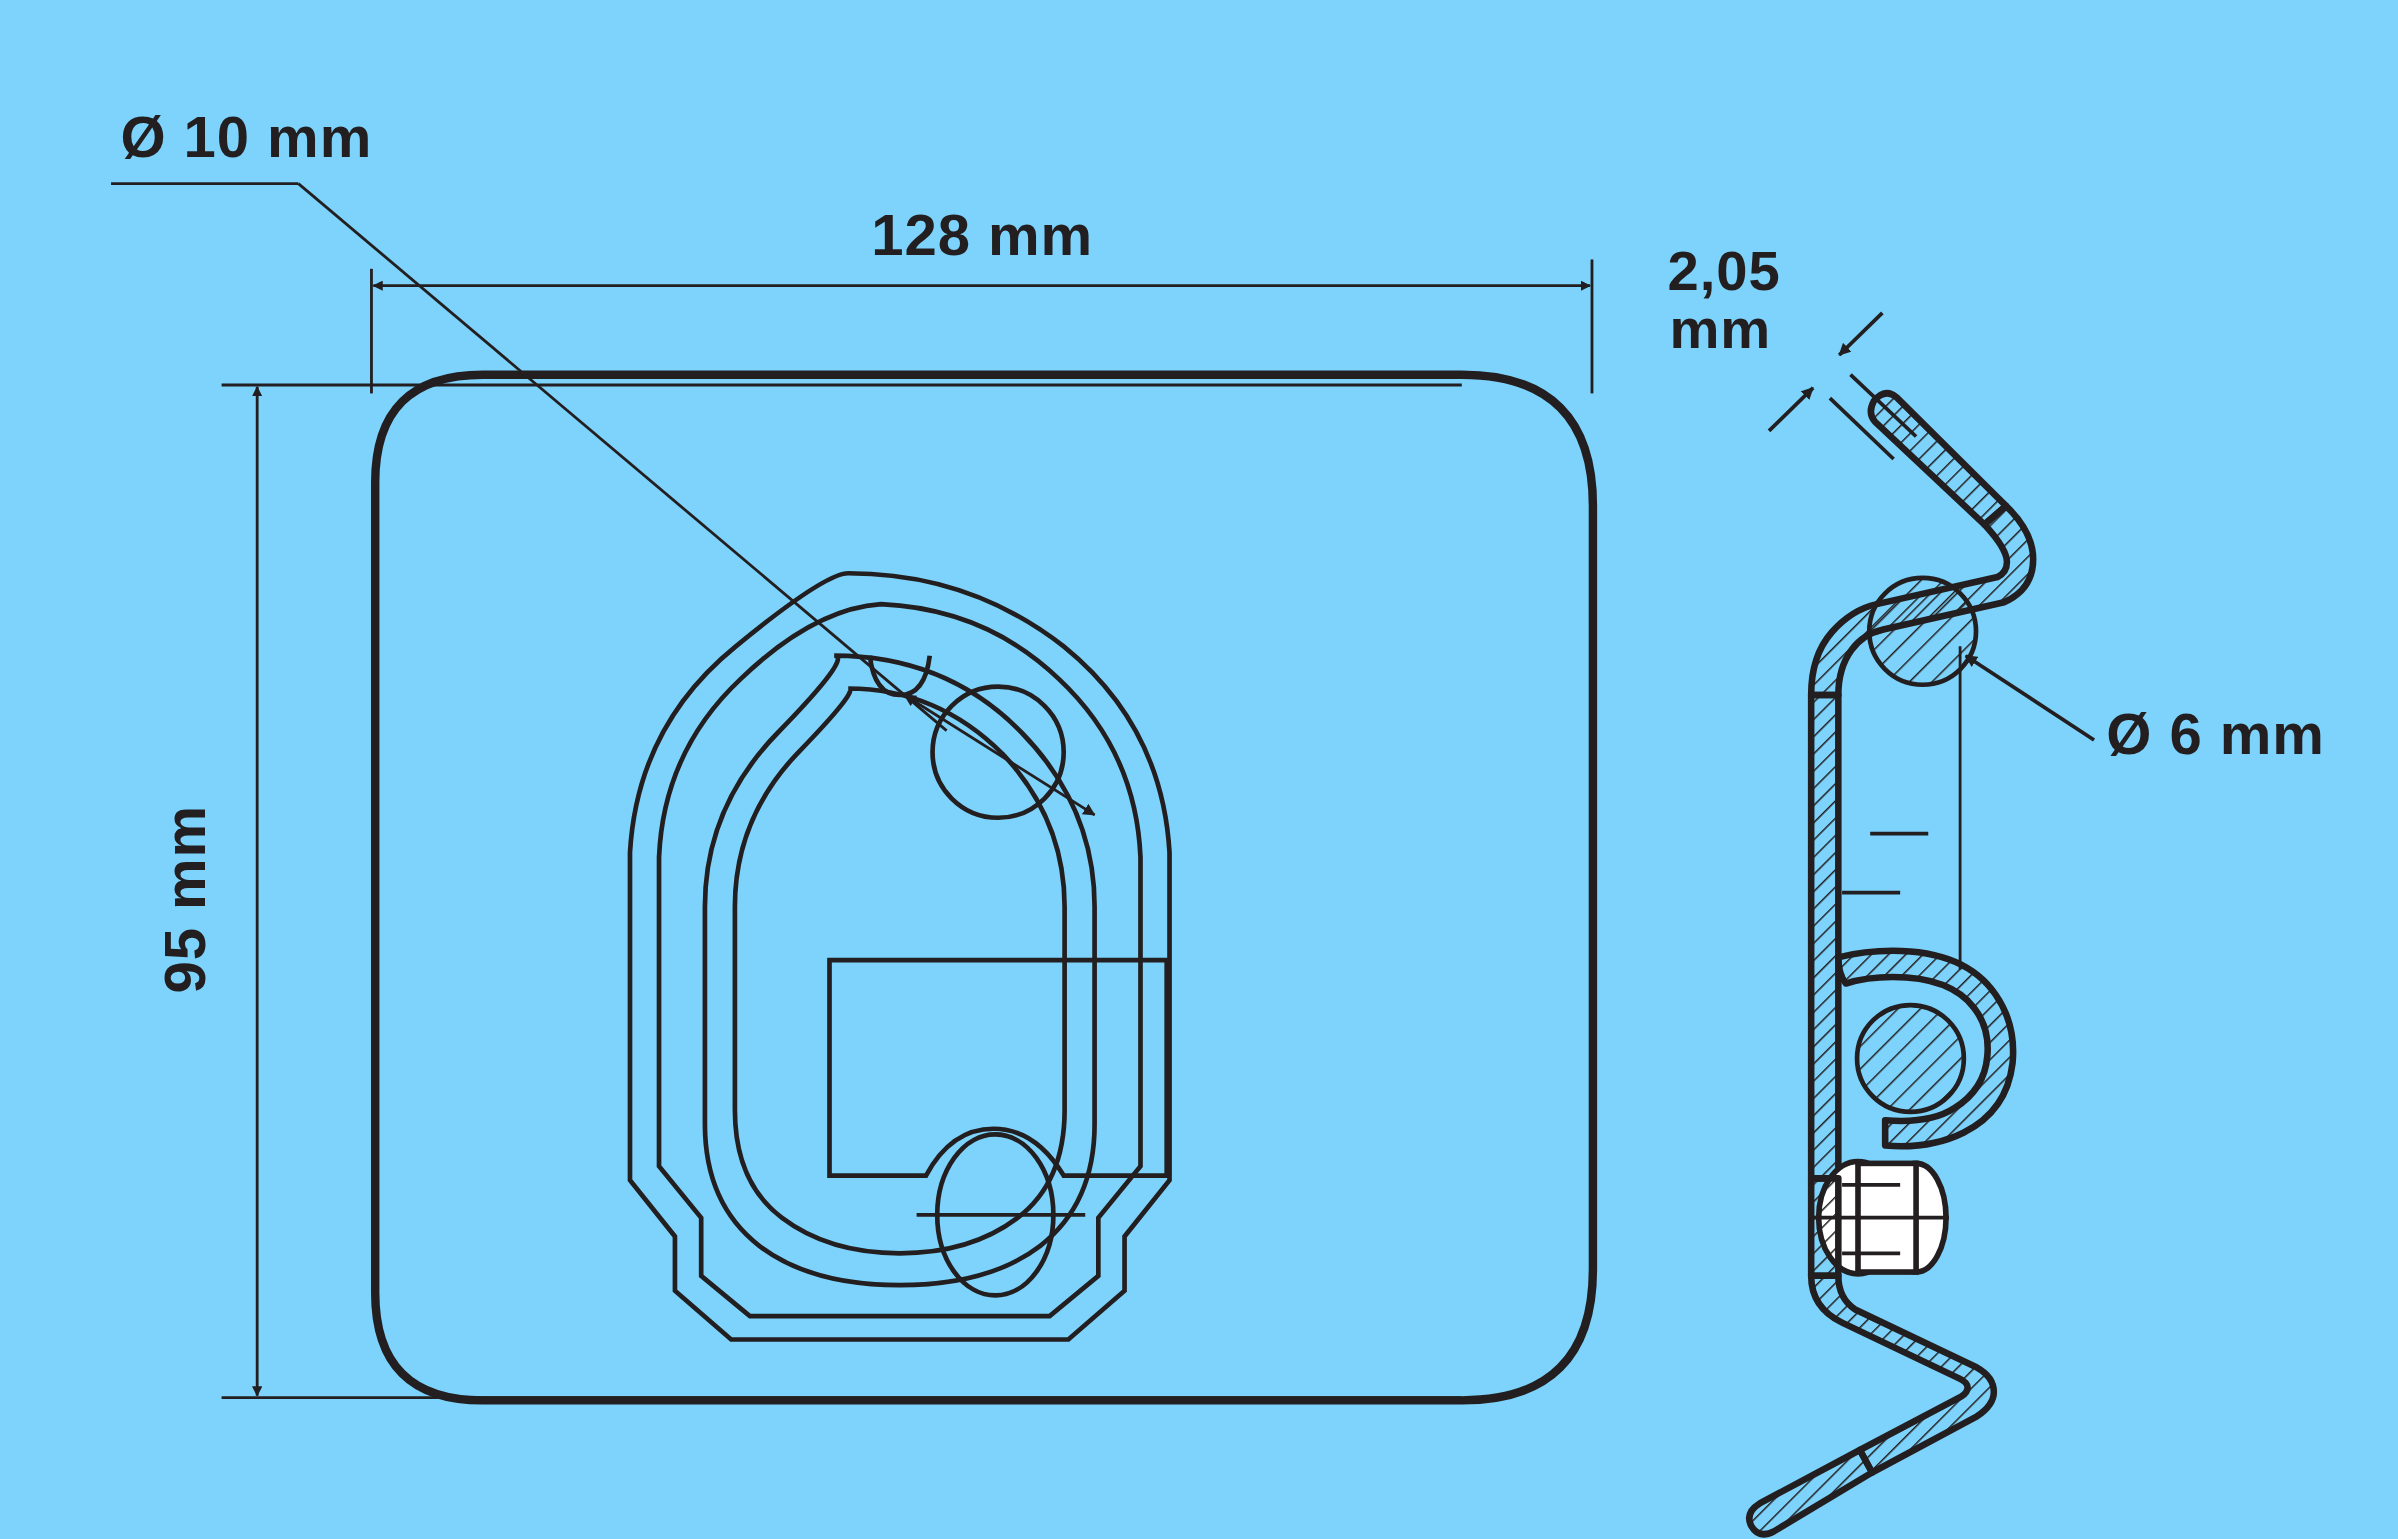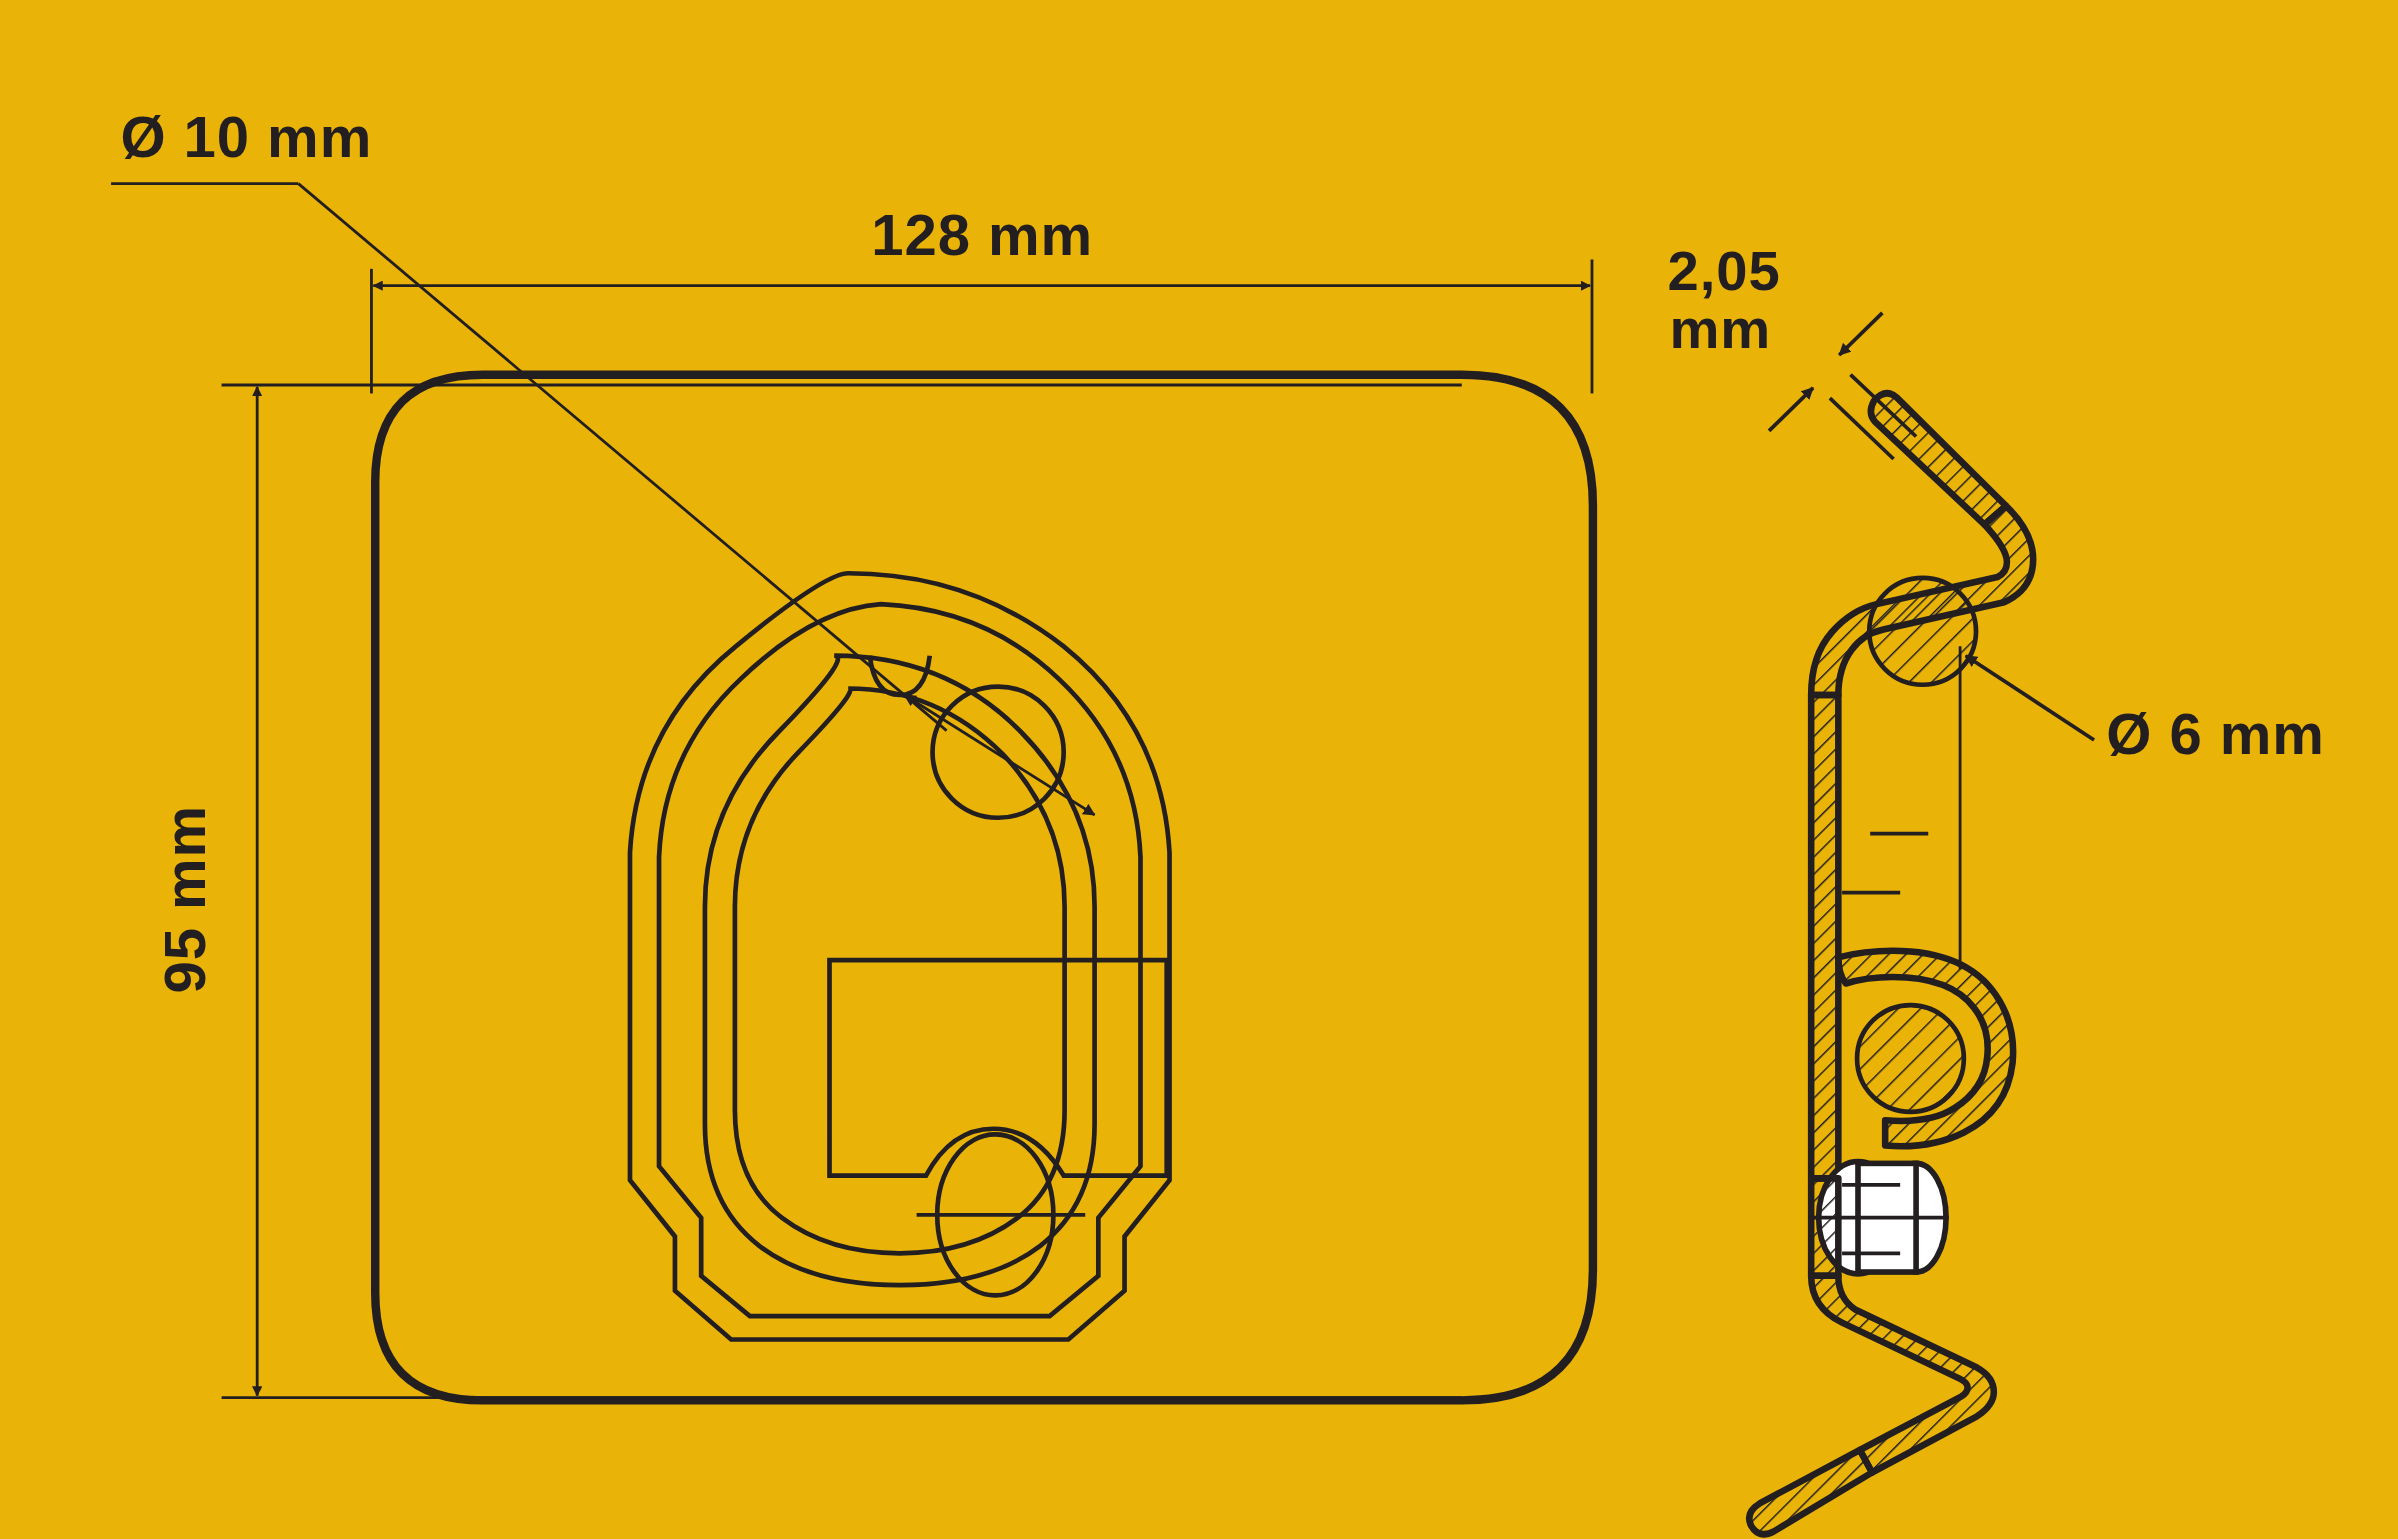--- a/index.html
+++ b/index.html
@@ -12,21 +12,21 @@
     width: 2399px;
     height: 1539px;
     font-family: "Liberation Sans", sans-serif;
     overflow: hidden;
     position: relative;
   }
   #drawing-root {
     position: relative;
     width: 2399px;
     height: 1539px;
-    background: #eab308;
+    background: #7dd3fc;
   }
   svg.sheet {
     position: absolute;
     left: 0;
     top: 0;
     width: 2399px;
     height: 1539px;
     display: block;
   }
   .dim-text {

